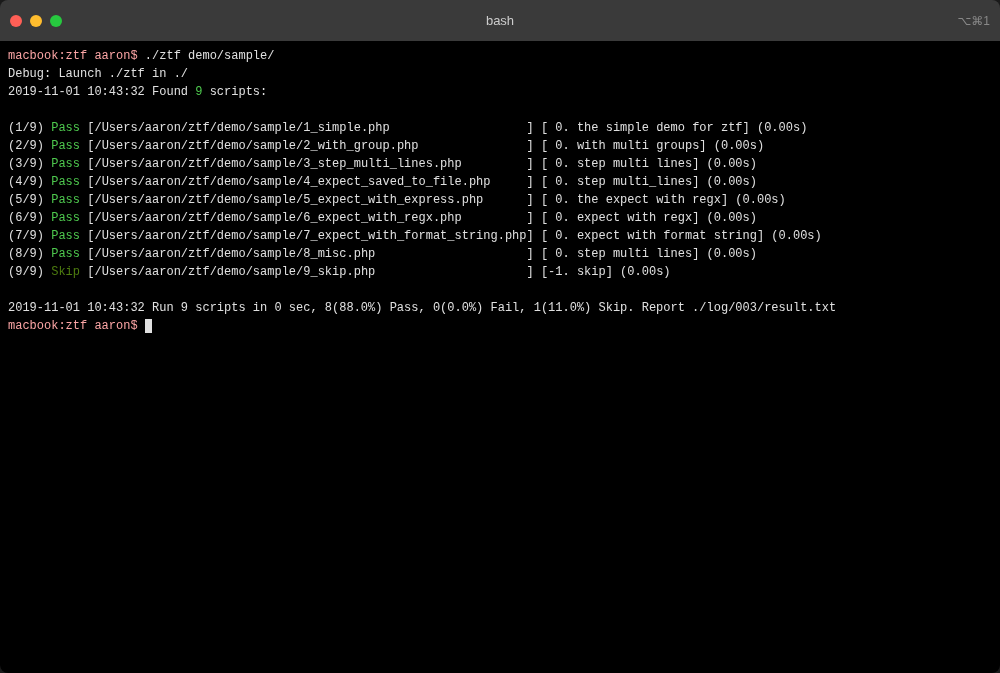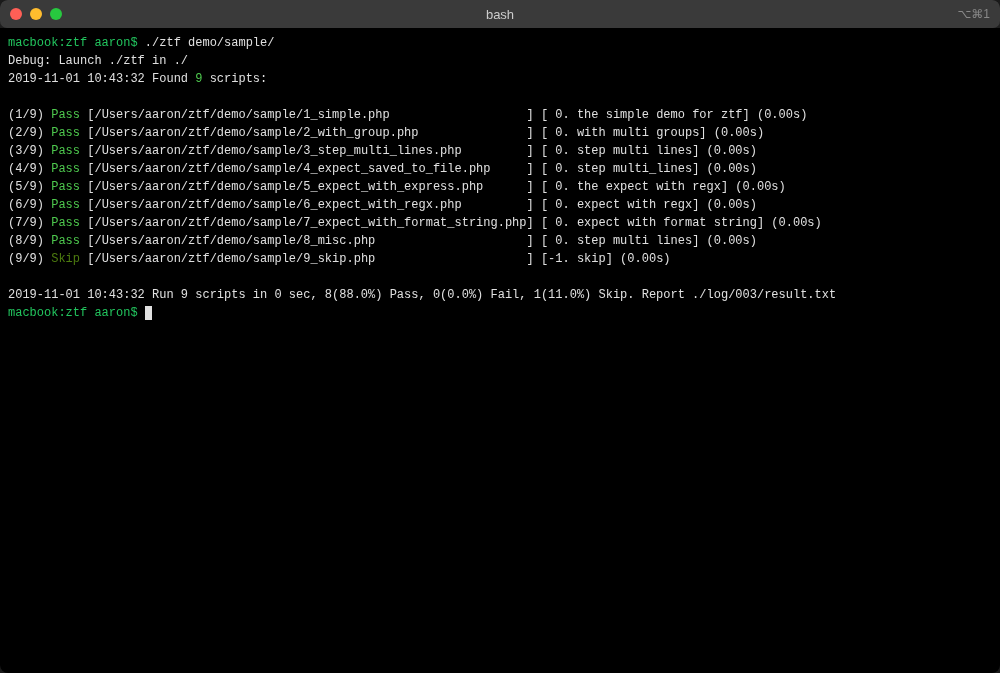--- a/index.html
+++ b/index.html
@@ -18,27 +18,26 @@
     .window {
       width: 100%;
       height: 100%;
       background: #1e1e1e;
       border-radius: 8px;
       overflow: hidden;
       display: flex;
       flex-direction: column;
     }
     .titlebar {
-      height: 28px;
+      height: 41px;
       background: #3a3a3a;
       display: flex;
       align-items: center;
       position: relative;
       padding: 0 10px;
-      border-radius: 7px;
     }
     .traffic-lights {
       display: flex;
       gap: 8px;
       align-items: center;
     }
     .traffic-light {
       width: 12px;
       height: 12px;
       border-radius: 50%;
@@ -63,21 +62,21 @@
     .terminal {
       flex: 1;
       background: #000;
       padding: 6px 8px;
       color: #e0e0e0;
       line-height: 1.5;
       white-space: pre;
       overflow: hidden;
       font-size: 12px;
     }
-    .prompt { color: #22c55e; }
+    .prompt { color: #fca5a5; }
     .green-text { color: #4ec94e; }
     .yellow-text { color: #4d7c0f; }
     .cursor {
       display: inline-block;
       width: 7px;
       height: 14px;
       background: #e0e0e0;
       vertical-align: text-bottom;
     }
     .line { display: block; }

